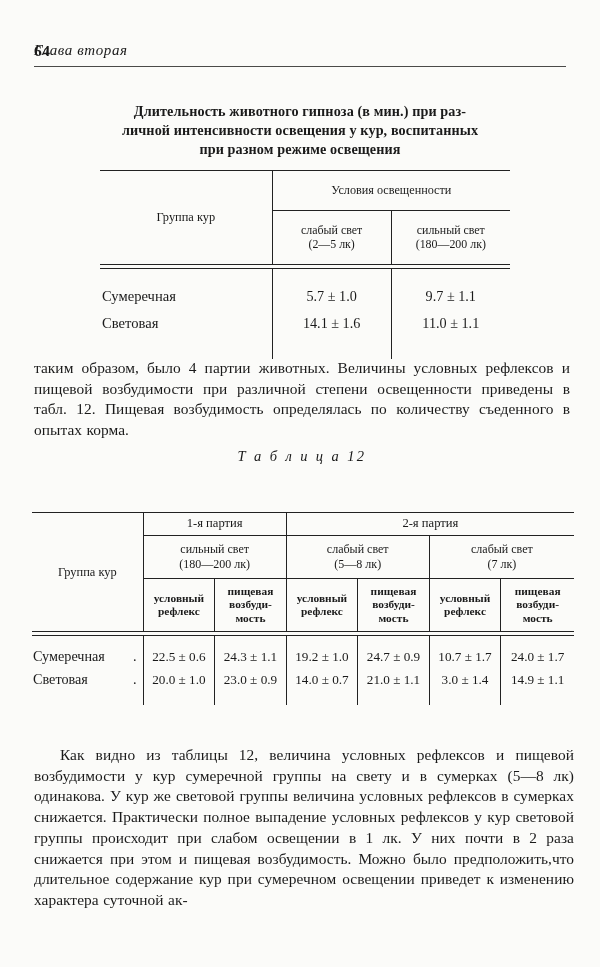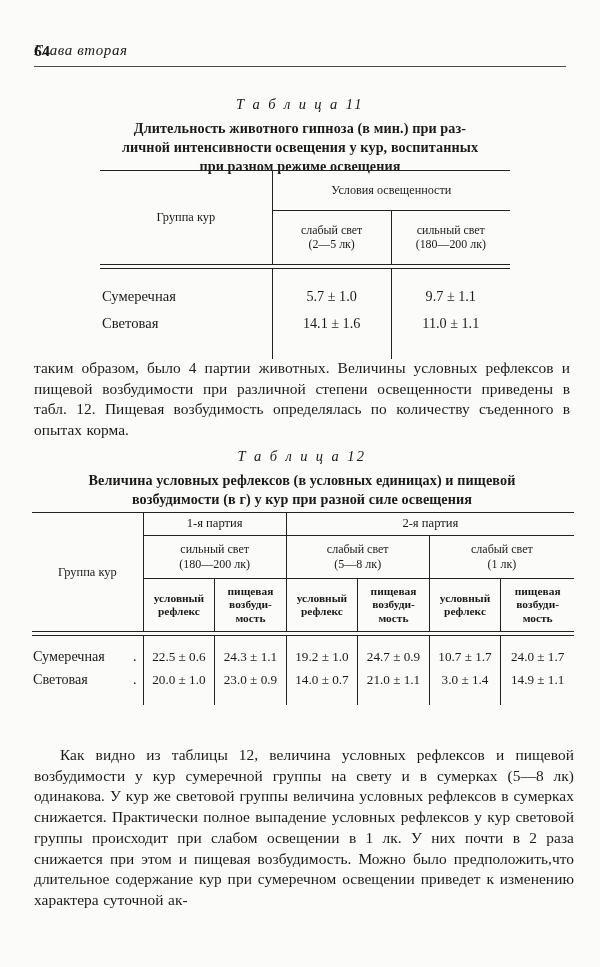--- a/index.html
+++ b/index.html
@@ -207,21 +207,20 @@
 
 <div class="page">
 
   <div class="runhead">
     <div class="folio">64</div>
     <div class="chaptitle">Глава вторая</div>
     <div class="rule"></div>
   </div>
 
   <div class="blk" id="cap11">
-    <p class="tnum">Т а б л и ц а  11</p>
     <p class="tcap">
       <span>Длительность  животного  гипноза (в мин.) при раз-</span><br>
       <span>личной интенсивности освещения у кур, воспитанных</span><br>
       <span>при разном  режиме  освещения</span>
     </p>
   </div>
 
   <div class="t11wrap">
     <table class="t11">
       <colgroup>
@@ -270,24 +269,20 @@
       </tbody>
     </table>
   </div>
 
   <div class="blk" id="para1">
     <p class="para">таким образом, было 4 партии животных. Величины условных рефлексов и пищевой возбудимости при различной степени освещенности приведены в табл. 12. Пищевая возбудимость определялась по количеству съеденного в опытах корма.</p>
   </div>
 
   <div class="blk" id="cap12">
     <p class="tnum">Т а б л и ц а  12</p>
-    <p class="tcap">
-      <span>Величина условных рефлексов (в условных  единицах)  и пищевой</span><br>
-      <span>возбудимости (в г) у кур при разной силе  освещения</span>
-    </p>
   </div>
 
   <div class="t12wrap">
     <table class="t12">
       <colgroup>
         <col style="width:20.5%">
         <col style="width:13.2%">
         <col style="width:13.2%">
         <col style="width:13.2%">
         <col style="width:13.2%">
@@ -304,21 +299,21 @@
           <td class="hcell light hline-b vline-l" colspan="2">
             <span>сильный свет</span><br>
             <span>(180—200 лк)</span>
           </td>
           <td class="hcell light hline-b vline-l" colspan="2">
             <span>слабый свет</span><br>
             <span>(5—8 лк)</span>
           </td>
           <td class="hcell light hline-b vline-l" colspan="2">
             <span>слабый свет</span><br>
-            <span>(1 лк)</span>
+            <span>(7 лк)</span>
           </td>
         </tr>
         <tr>
           <td class="hcell measure vline-l">
             <span>условный</span><br>
             <span>рефлекс</span>
           </td>
           <td class="hcell measure vline-l">
             <span>пищевая</span><br>
             <span>возбуди-</span><br>

